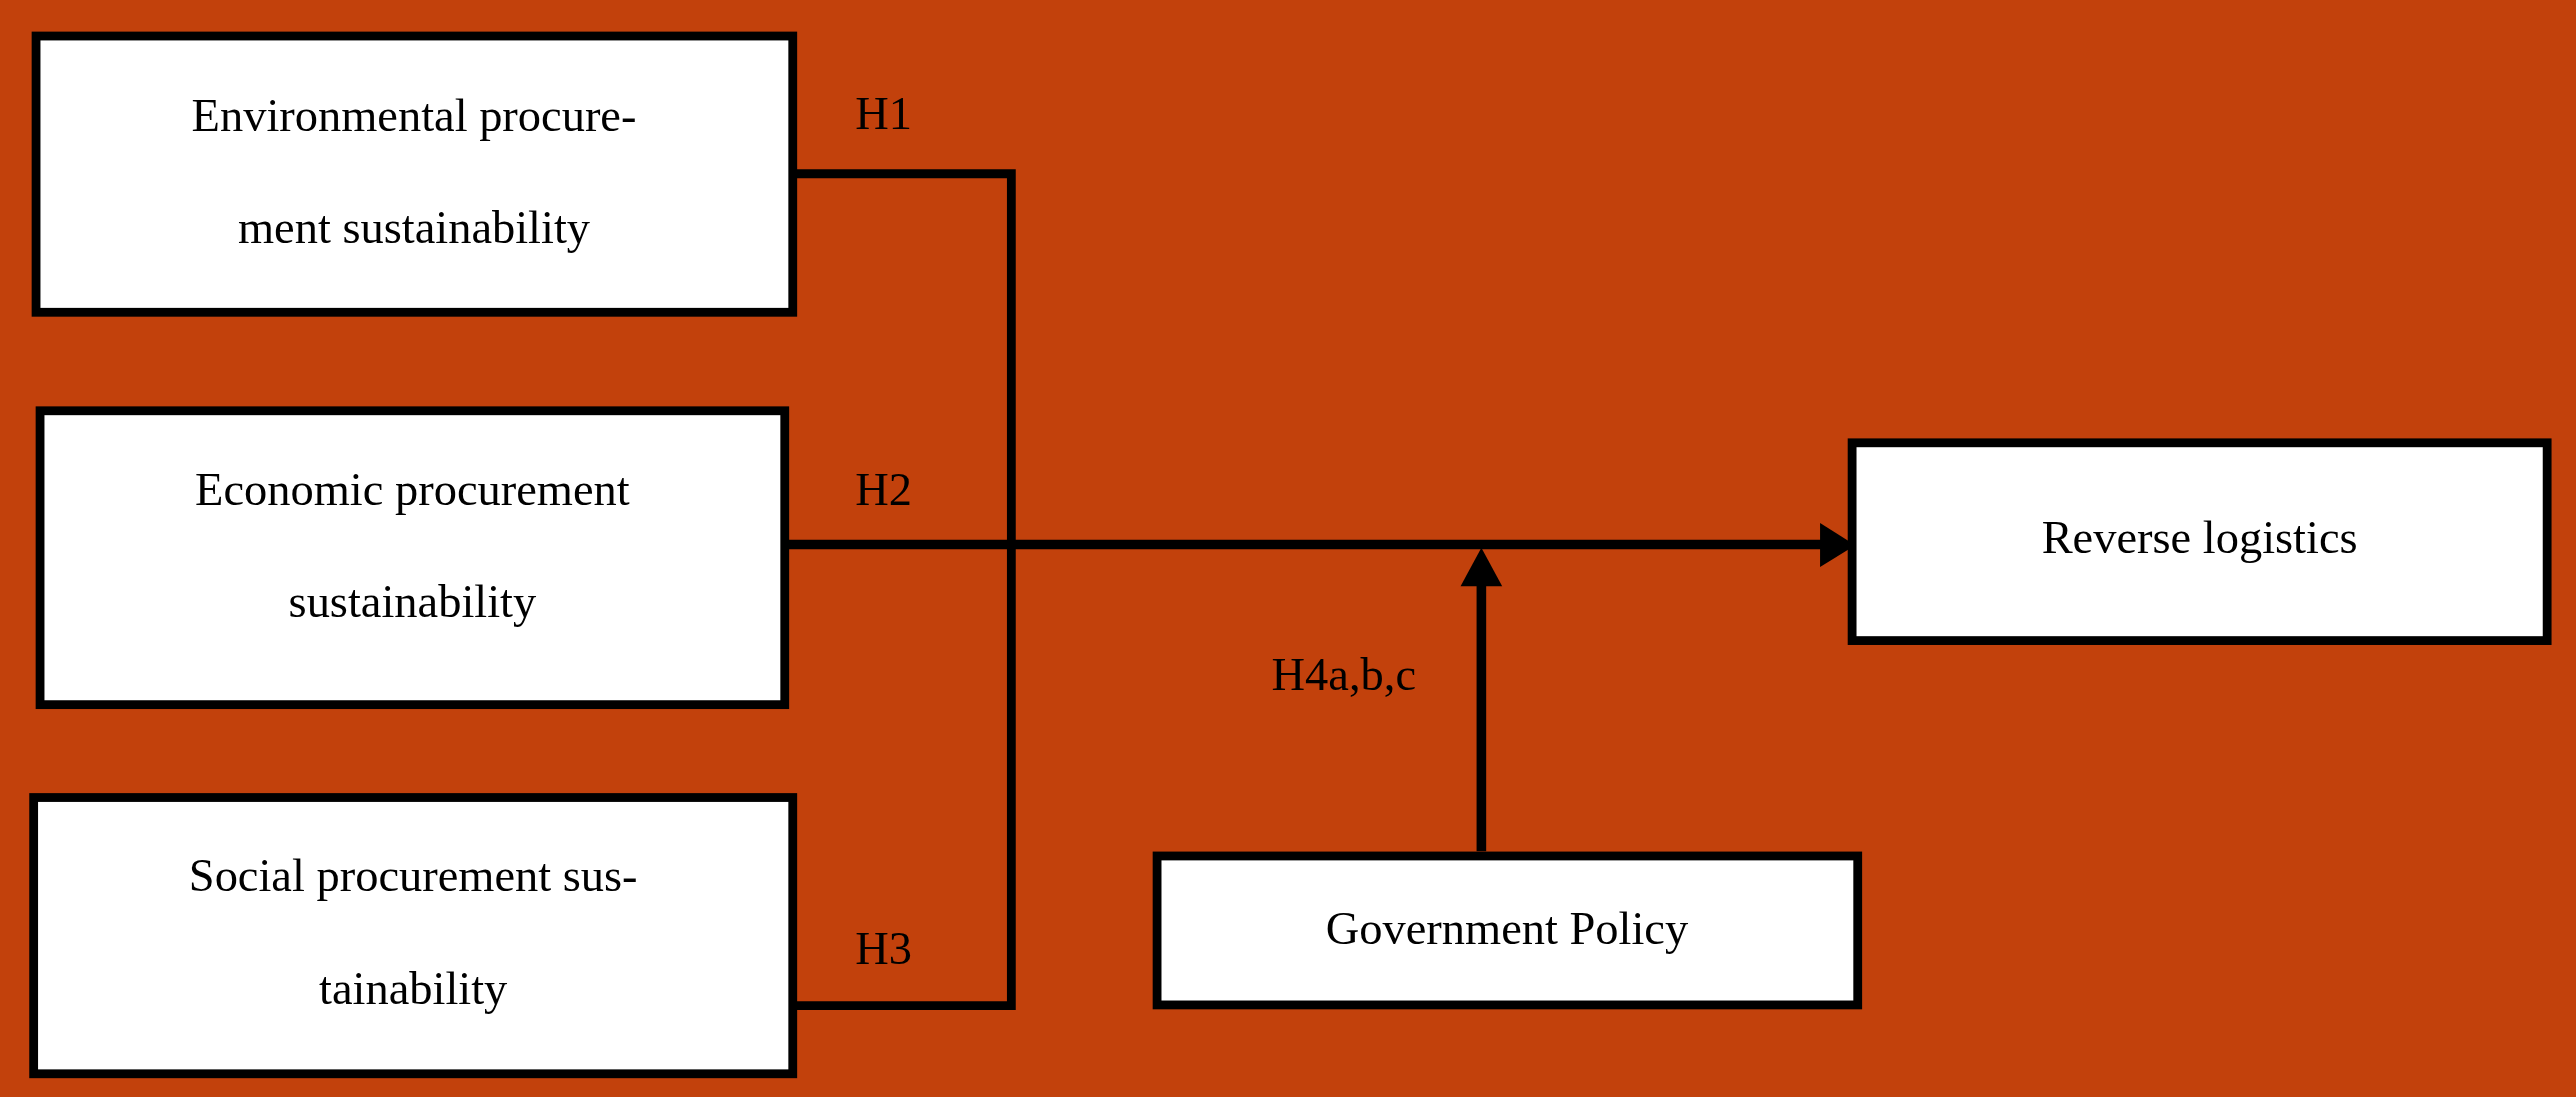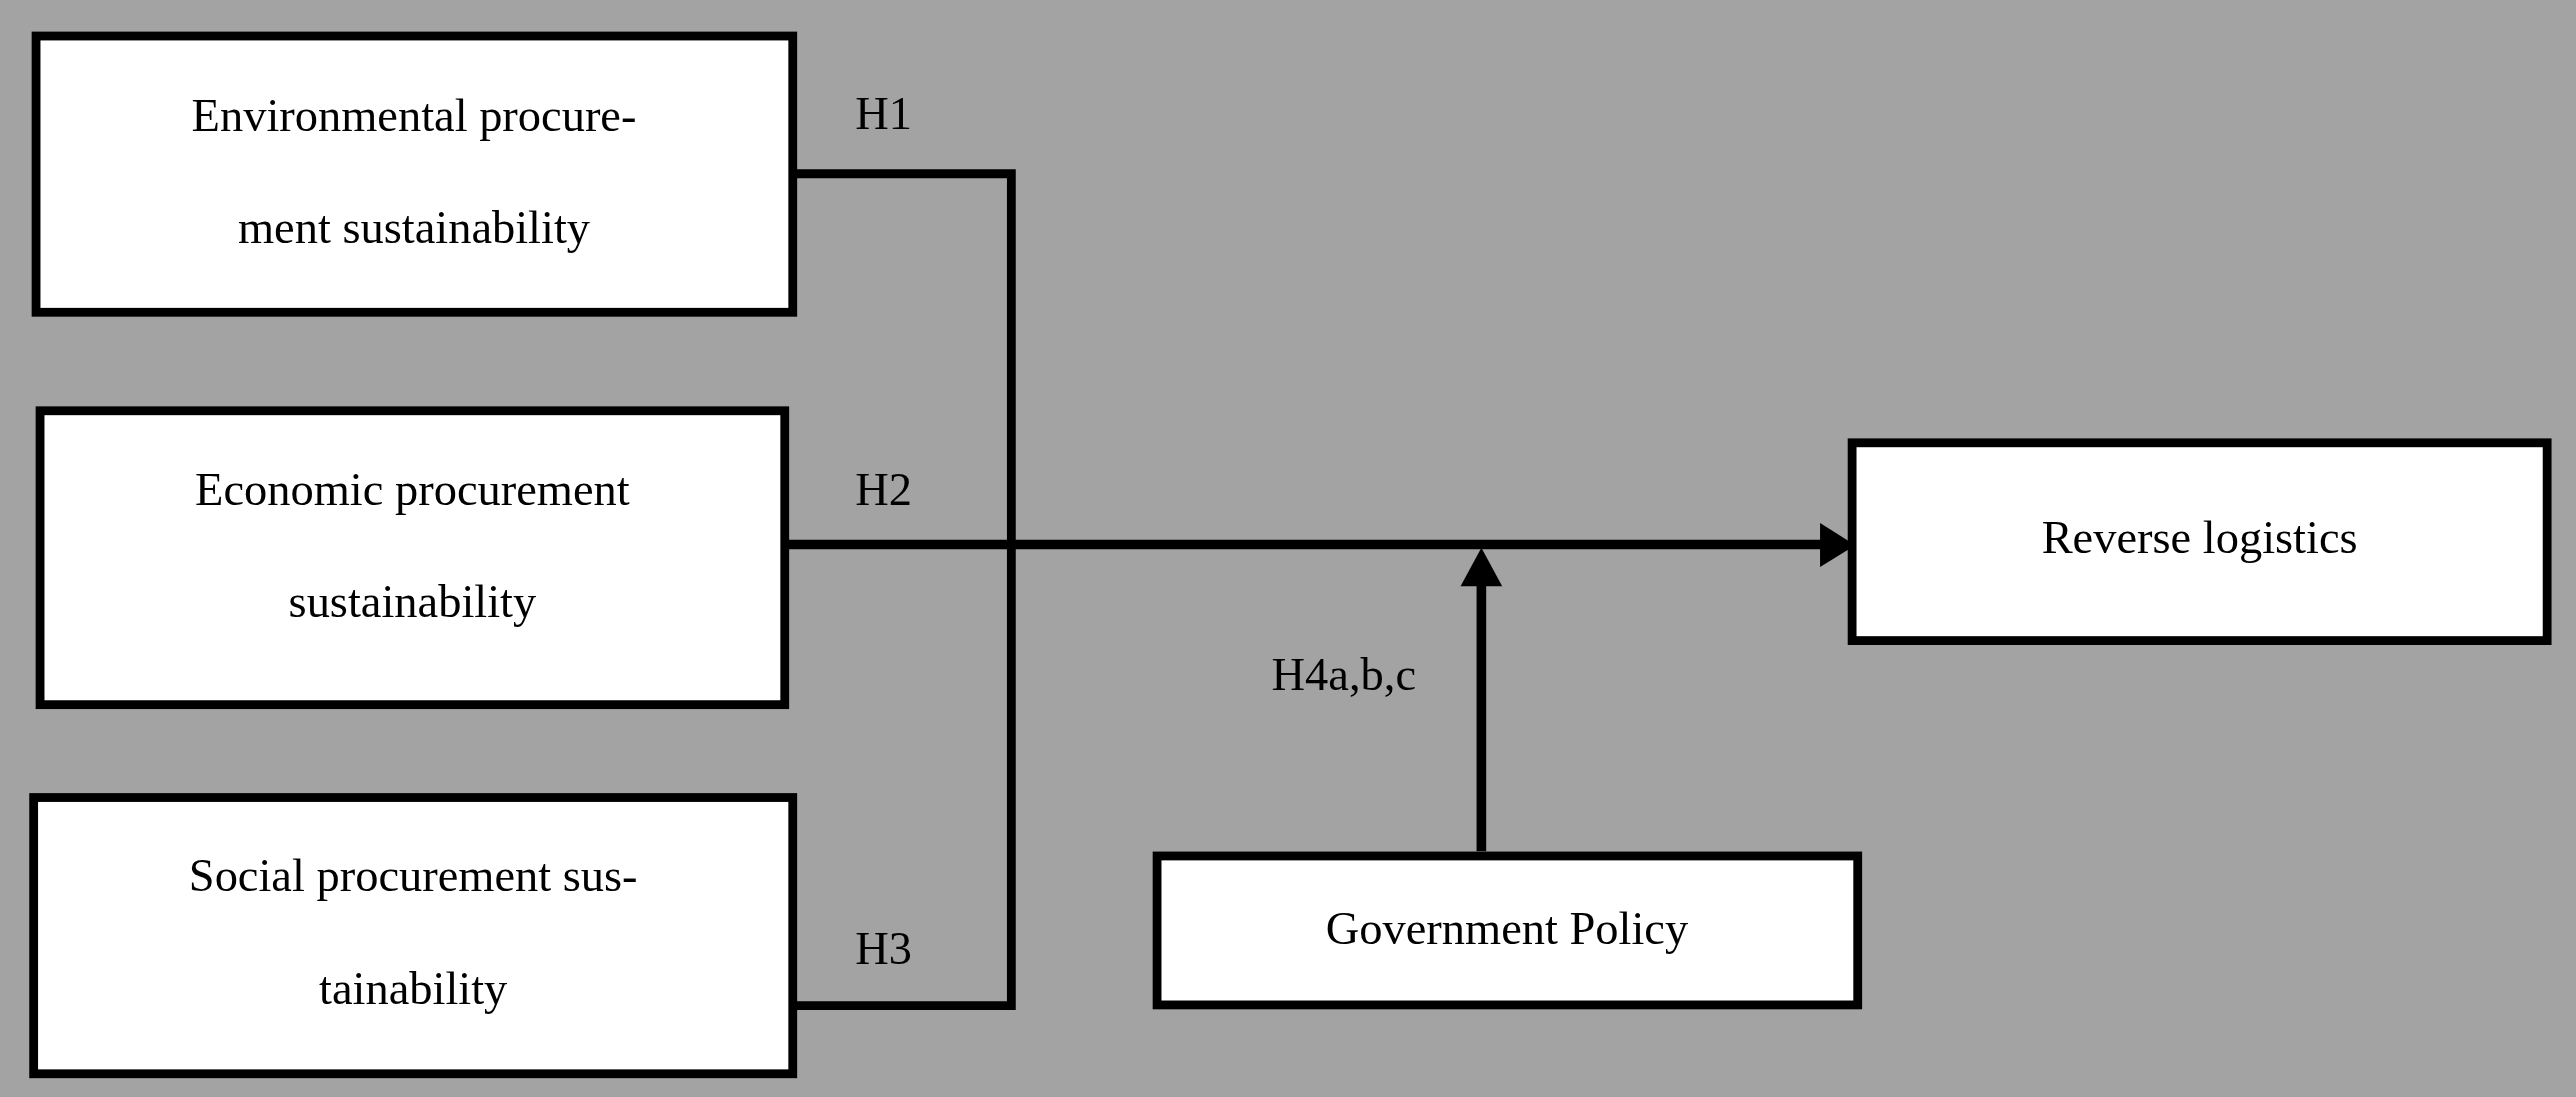--- a/index.html
+++ b/index.html
@@ -8,21 +8,21 @@
     padding: 0;
     background: #ffffff;
   }
   body {
     font-family: "Liberation Serif", "DejaVu Serif", serif;
   }
   #diagram-root {
     position: relative;
     width: 2576px;
     height: 1097px;
-    background: #a3a3a3;
+    background: #c2410c;
     overflow: hidden;
   }
   svg#framework-svg {
     position: absolute;
     top: 0;
     left: 0;
     width: 2576px;
     height: 1097px;
     display: block;
   }

